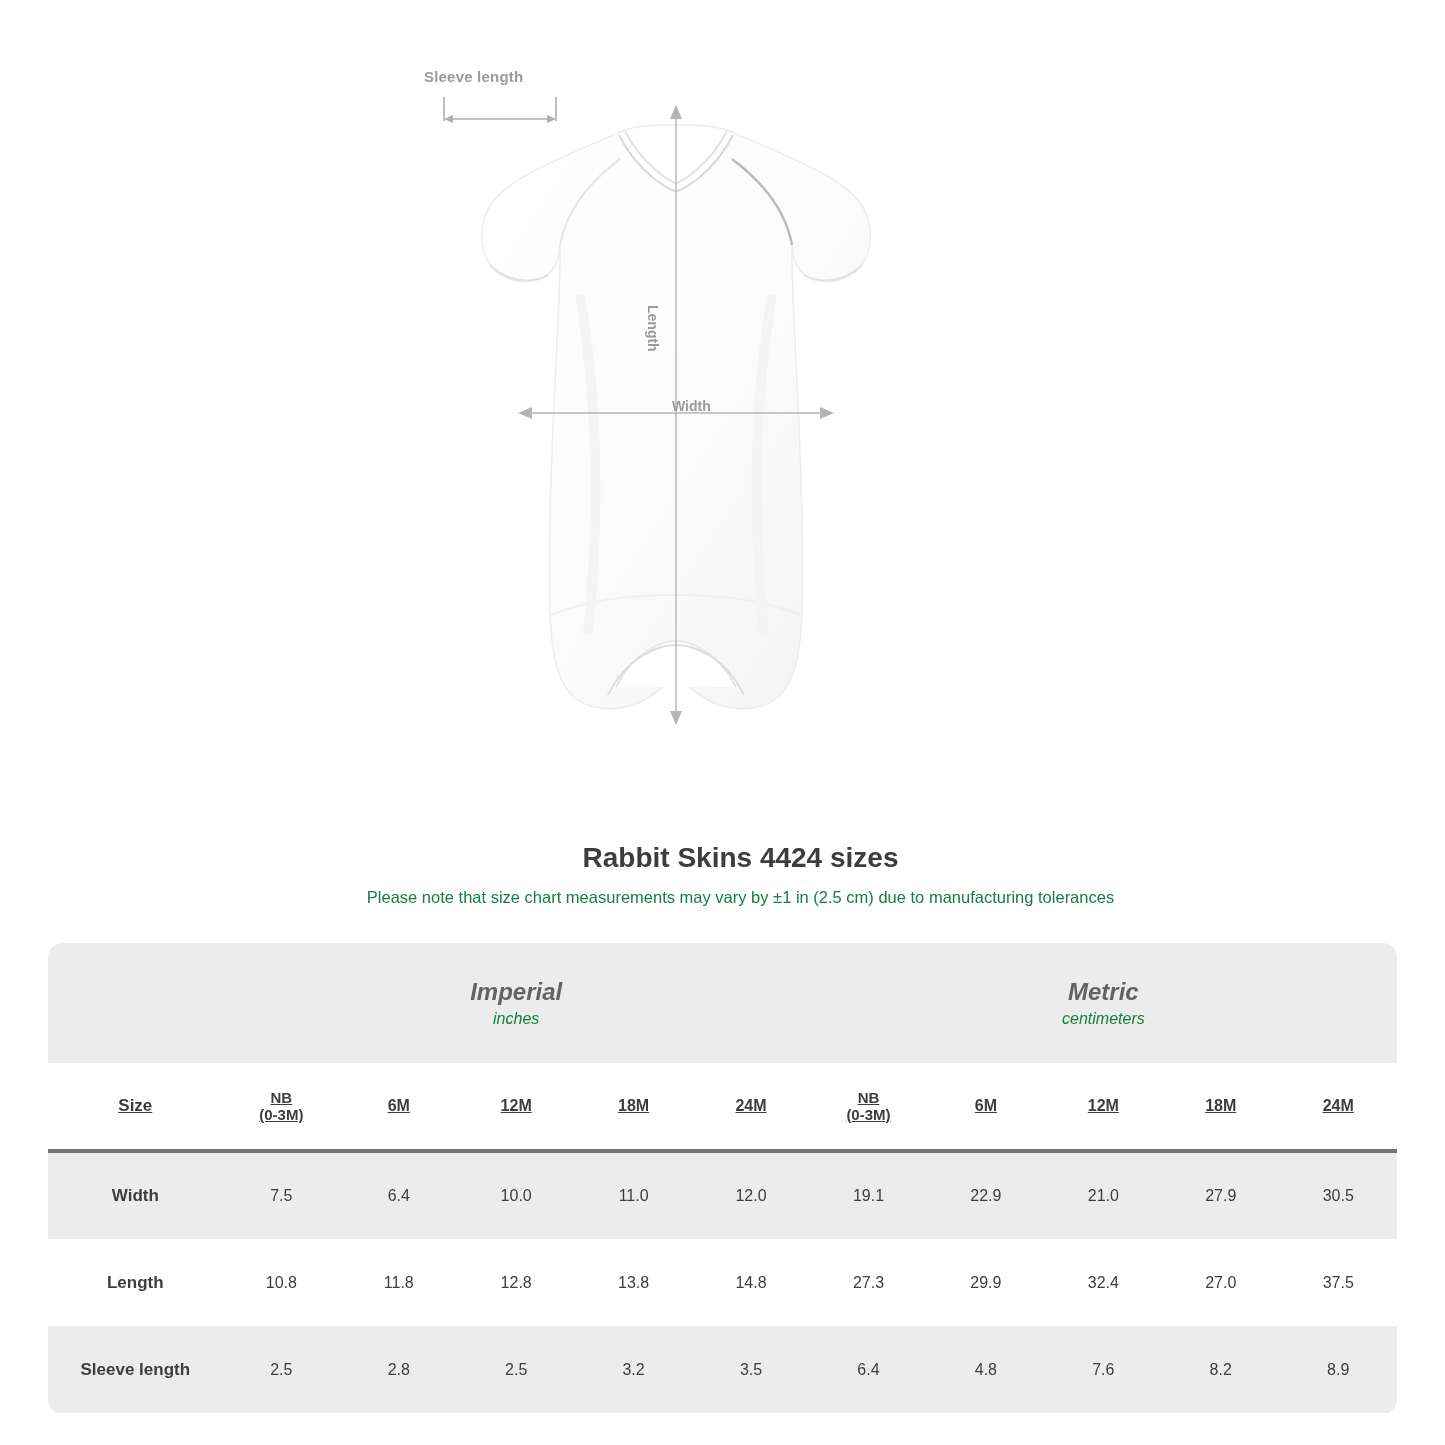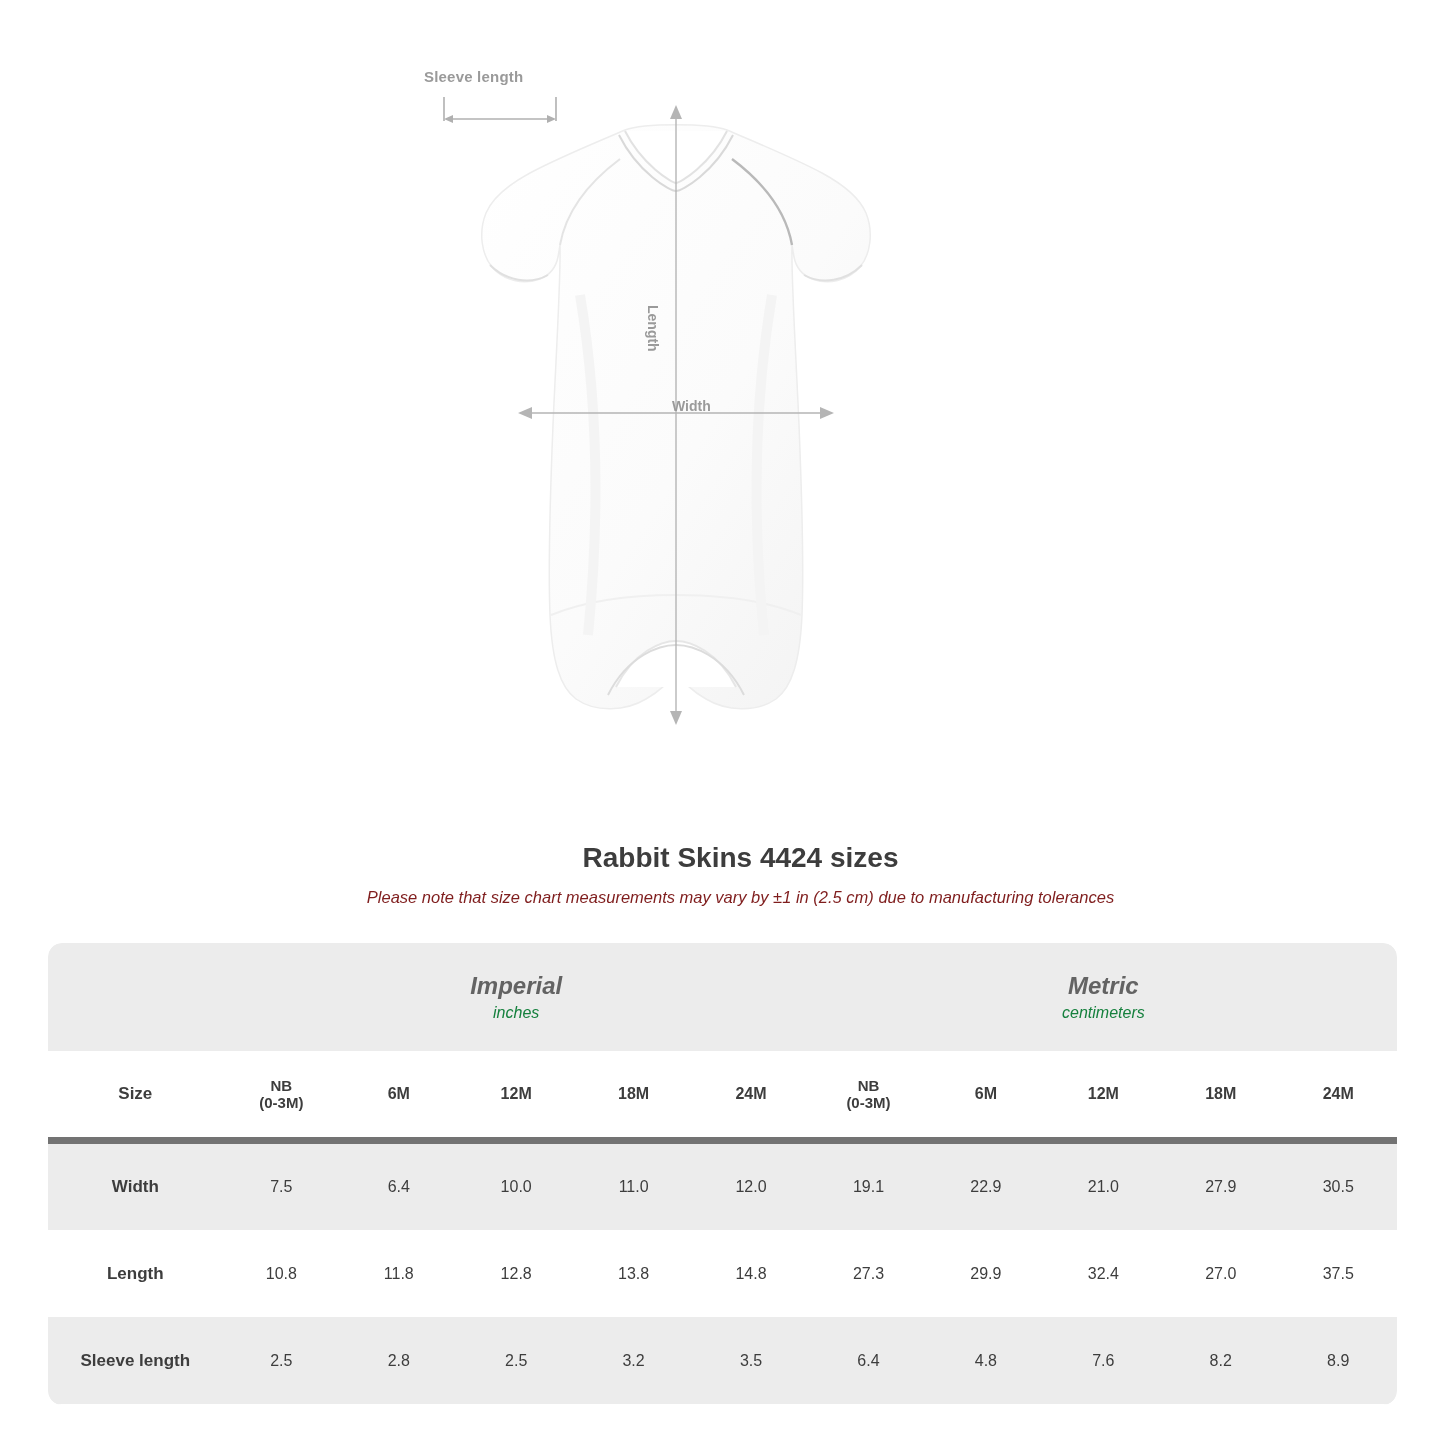--- a/index.html
+++ b/index.html
@@ -74,22 +74,21 @@
     padding-left: 36px;
   }
   .chart-title {
     font-size: 28px;
     font-weight: bold;
     color: #3d3d3d;
     margin: 0 0 14px 0;
   }
   .chart-note {
     font-size: 16.5px;
-    font-style: italic;
-    color: #7f1d1d;
+    color: #15803d;
     margin: 4px;
   }
 
   
   .table-wrap {
     margin: 36px 48px 0 48px;
     border-radius: 14px;
     overflow: hidden;
   }
   table.size-table {
@@ -99,21 +98,21 @@
   }
   table.size-table td, table.size-table th {
     text-align: center;
     vertical-align: middle;
     font-size: 16px;
     color: #3d3d3d;
   }
 
   .unit-row td {
     background: #ececec;
-    height: 108px;
+    height: 120px;
     padding: 0;
   }
   .unit-row td.spacer { background: #ececec; }
   .unit-name {
     font-size: 24px;
     font-weight: bold;
     font-style: italic;
     color: #636363;
     line-height: 1.15;
   }
@@ -122,21 +121,22 @@
     font-style: italic;
     color: #15803d;
     margin-top: 4px;
   }
 
   .head-row td {
     background: #ffffff;
     height: 84px;
     font-weight: bold;
     font-size: 16px;
-    border-bottom: 7px solid #737373;
+    border-bottom: 4px solid #737373;
+    text-decoration: underline;
   }
   .head-row td.rowlabel { font-size: 17px; }
   .head-sub { font-weight: bold; font-size: 15px; display:block; }
 
   tr.band-grey td { background: #ececec; }
   tr.band-white td { background: #ffffff; }
 
   .data-row td {
     height: 84px;
     border-bottom: 1px solid #ffffff;

